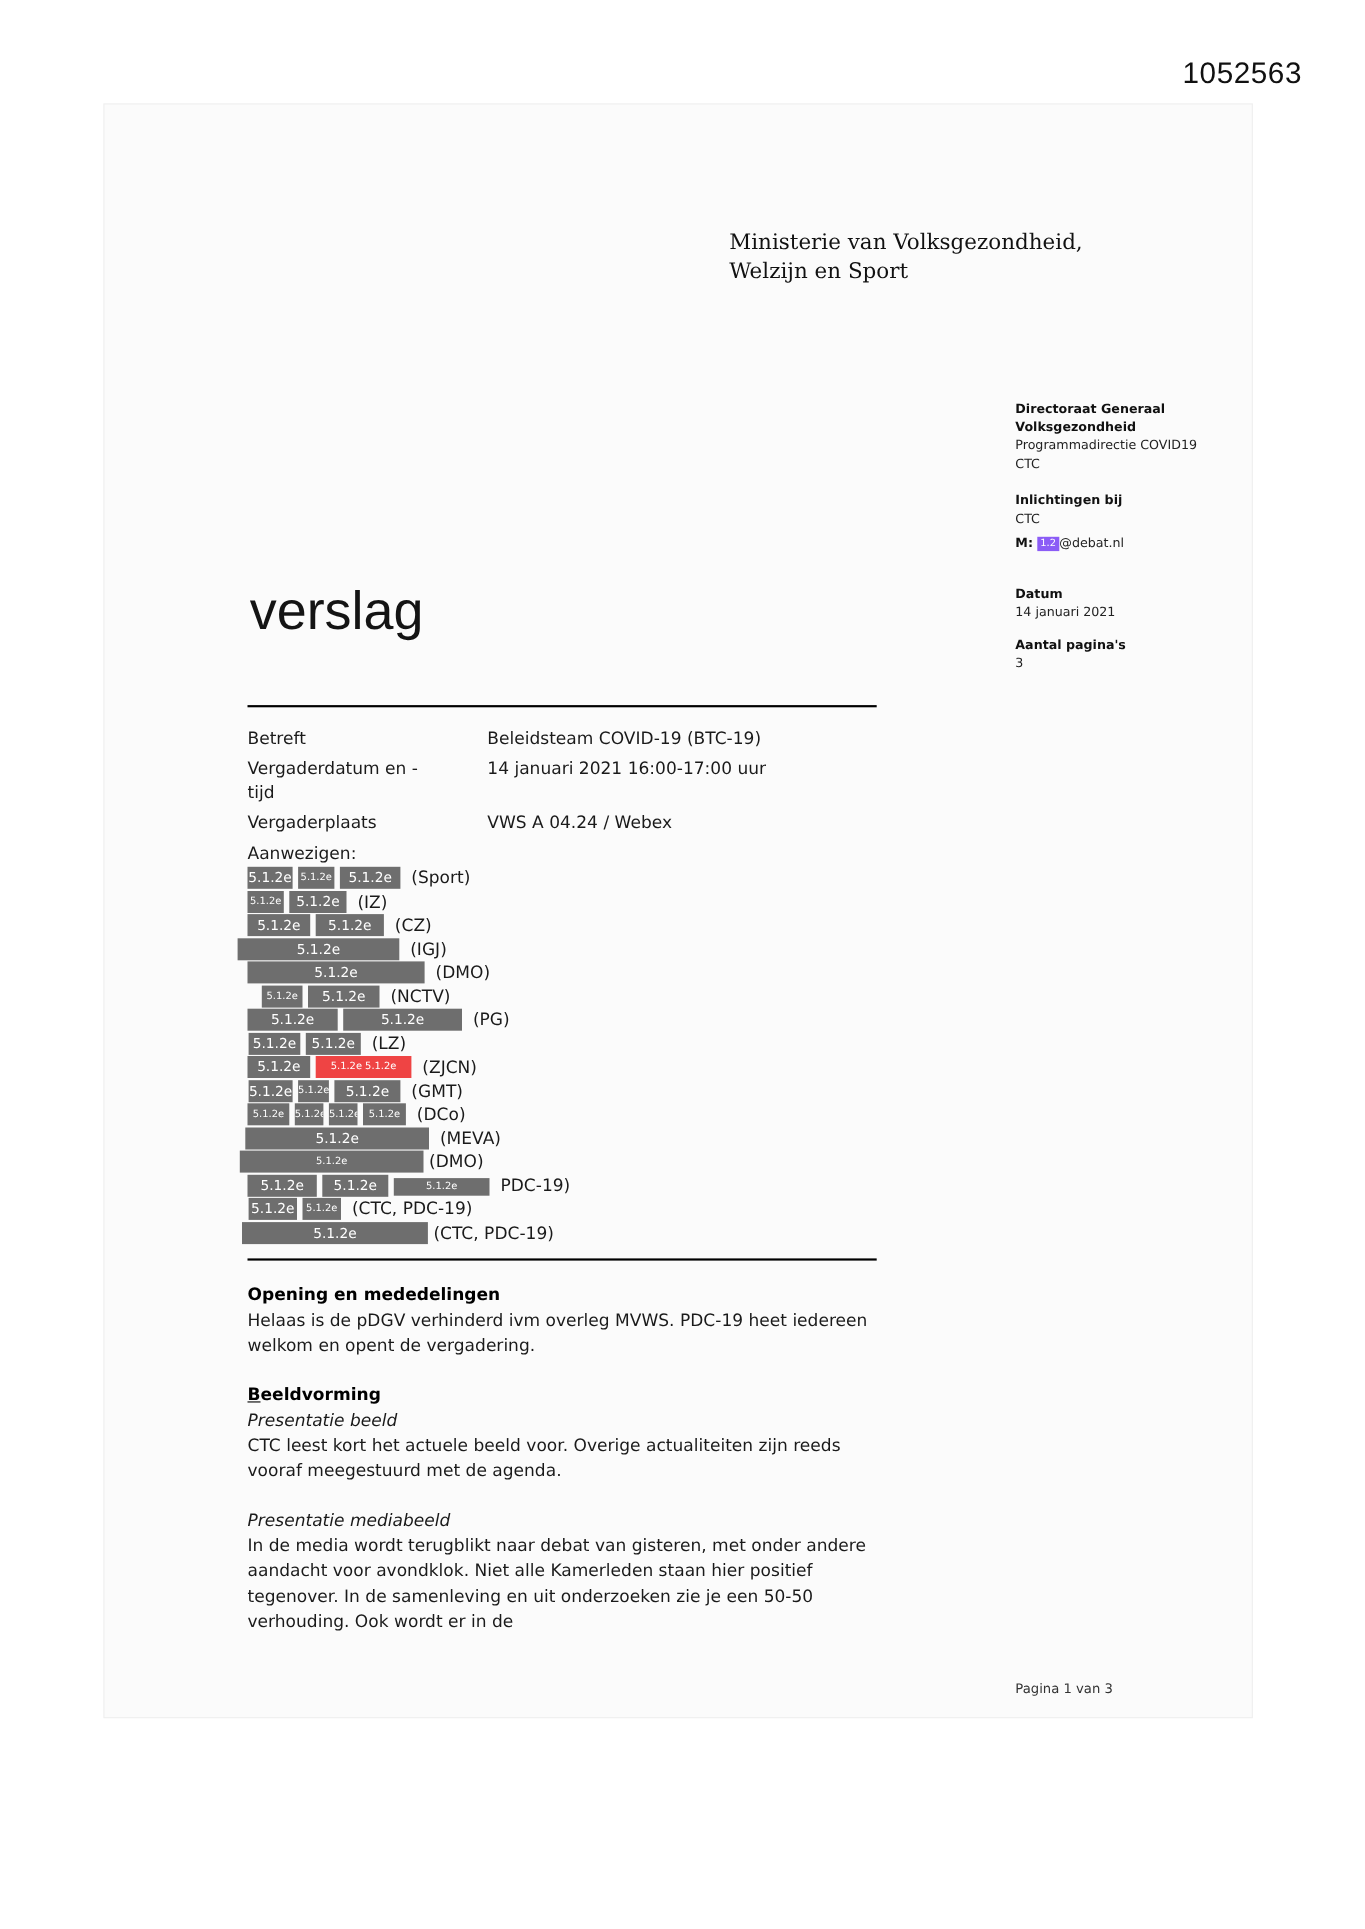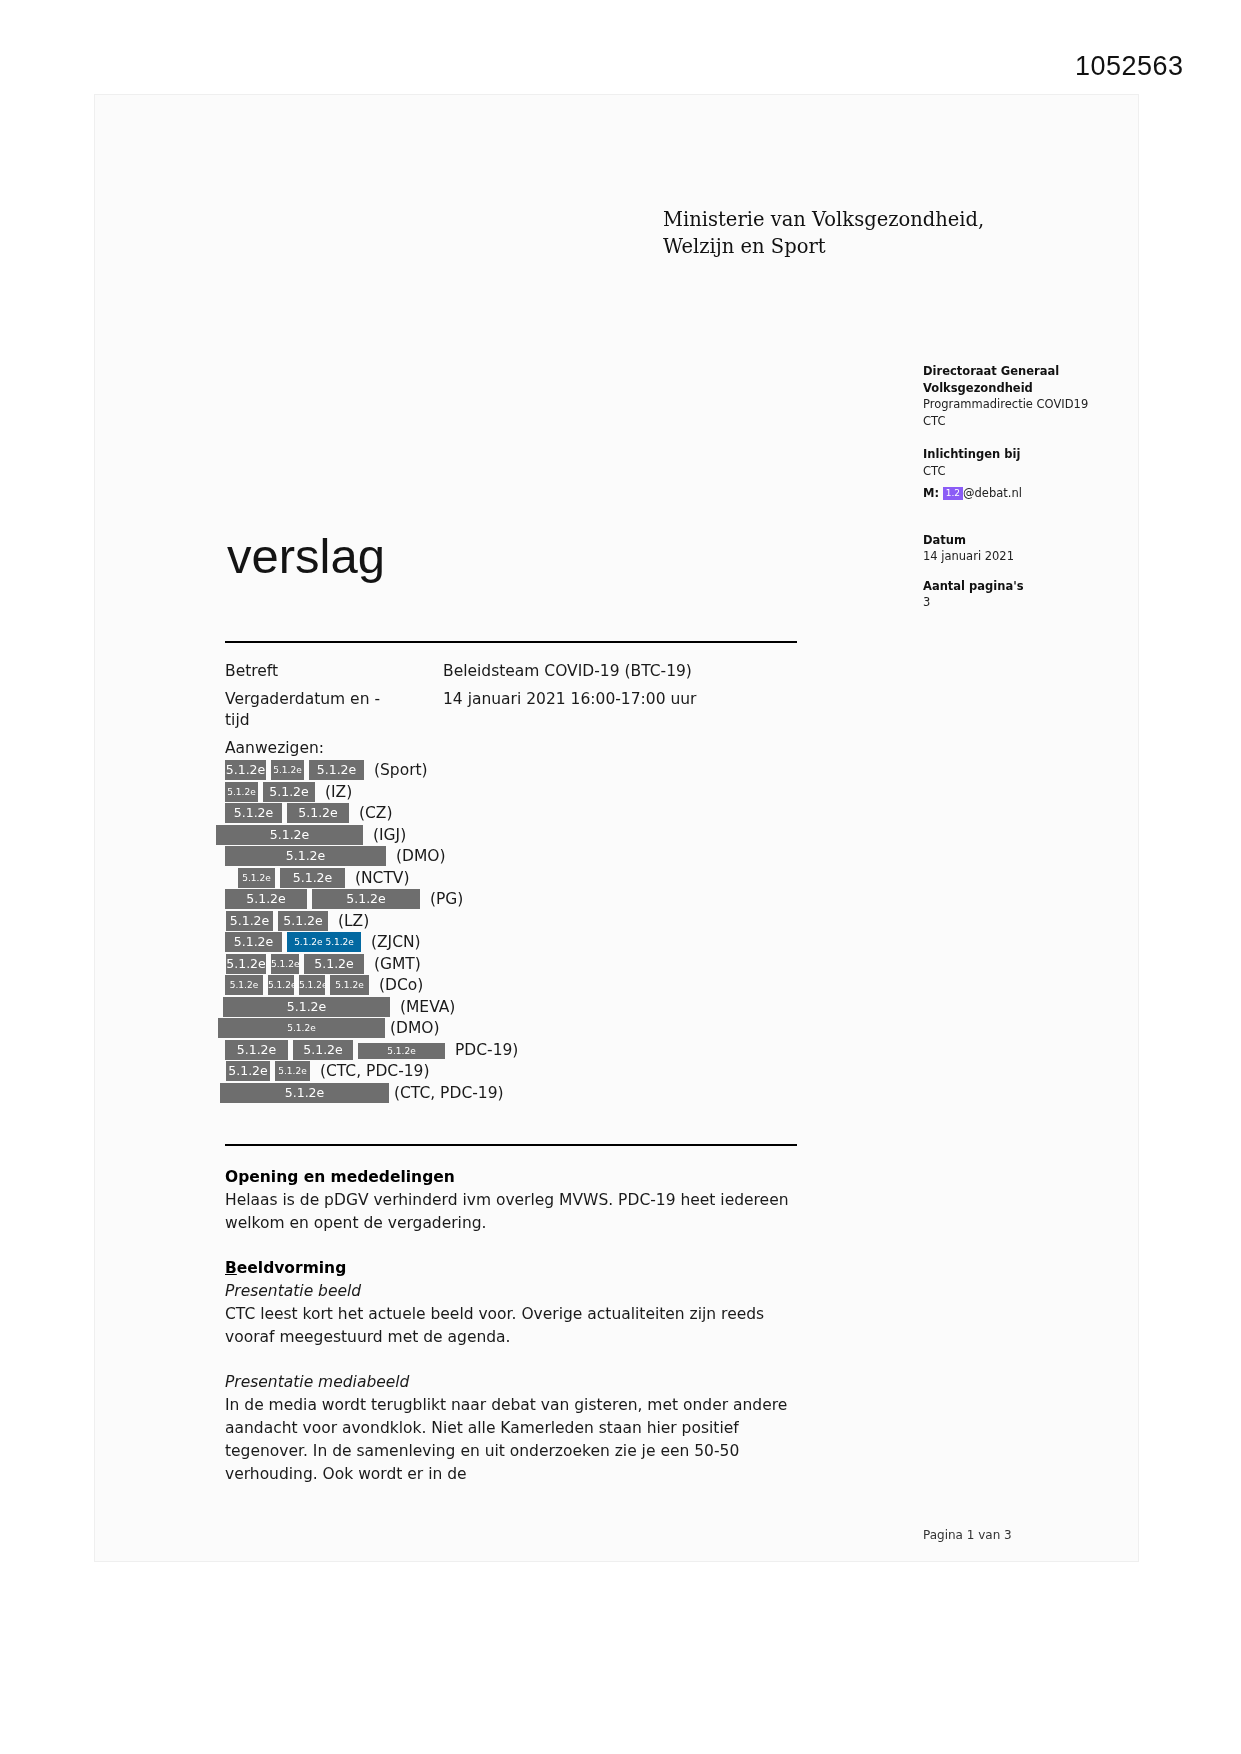--- a/index.html
+++ b/index.html
@@ -77,32 +77,36 @@
   <div class="meta">
     <div class="meta-row">
       <div class="meta-label">Betreft</div>
       <div class="meta-value">Beleidsteam COVID-19 (BTC-19)</div>
     </div>
     <div class="meta-row">
       <div class="meta-label">Vergaderdatum en - tijd</div>
       <div class="meta-value">14 januari 2021 16:00-17:00 uur</div>
     </div>
     <div class="meta-row">
+      <div class="meta-label">Vergaderplaats</div>
+      <div class="meta-value">VWS A 04.24 / Webex</div>
+    </div>
+    <div class="meta-row">
       <div class="meta-value">
         <div>Aanwezigen:</div>
         <div class="att-list">
             <div class="att-row"><span class="redaction-box" style="width: 41px; background: rgb(110, 110, 110);">5.1.2e</span><span class="redaction-box sm" style="width: 33px; background: rgb(110, 110, 110);">5.1.2e</span><span class="redaction-box" style="width: 55px; background: rgb(110, 110, 110);">5.1.2e</span><span class="att-suffix"> (Sport)</span></div>
             <div class="att-row"><span class="redaction-box sm" style="width: 33px; background: rgb(110, 110, 110);">5.1.2e</span><span class="redaction-box" style="width: 52px; background: rgb(110, 110, 110);">5.1.2e</span><span class="att-suffix"> (IZ)</span></div>
             <div class="att-row"><span class="redaction-box" style="width: 57px; background: rgb(110, 110, 110);">5.1.2e</span><span class="redaction-box" style="width: 62px; background: rgb(110, 110, 110);">5.1.2e</span><span class="att-suffix"> (CZ)</span></div>
             <div class="att-row" style="margin-left: -9px;"><span class="redaction-box" style="width: 147px; background: rgb(110, 110, 110);">5.1.2e</span><span class="att-suffix"> (IGJ)</span></div>
             <div class="att-row"><span class="redaction-box" style="width: 161px; background: rgb(110, 110, 110);">5.1.2e</span><span class="att-suffix"> (DMO)</span></div>
             <div class="att-row" style="margin-left: 1px; padding-left: 12px;"><span class="redaction-box sm" style="width: 37px; background: rgb(110, 110, 110);">5.1.2e</span><span class="redaction-box" style="width: 65px; background: rgb(110, 110, 110);">5.1.2e</span><span class="att-suffix"> (NCTV)</span></div>
             <div class="att-row"><span class="redaction-box" style="width: 82px; background: rgb(110, 110, 110);">5.1.2e</span><span class="redaction-box" style="width: 108px; background: rgb(110, 110, 110);">5.1.2e</span><span class="att-suffix"> (PG)</span></div>
             <div class="att-row" style="margin-left: 1px;"><span class="redaction-box" style="width: 47px; background: rgb(110, 110, 110);">5.1.2e</span><span class="redaction-box" style="width: 50px; background: rgb(110, 110, 110);">5.1.2e</span><span class="att-suffix"> (LZ)</span></div>
-            <div class="att-row"><span class="redaction-box" style="width: 57px; background: rgb(110, 110, 110);">5.1.2e</span><span class="redaction-box sm" style="width: 74px; background: #0369a1;">5.1.2e 5.1.2e</span><span class="att-suffix"> (ZJCN)</span></div>
+            <div class="att-row"><span class="redaction-box" style="width: 57px; background: rgb(110, 110, 110);">5.1.2e</span><span class="redaction-box sm" style="width: 87px; background: #ef4444;">5.1.2e 5.1.2e</span><span class="att-suffix"> (ZJCN)</span></div>
             <div class="att-row" style="margin-left: 1px;"><span class="redaction-box" style="width: 40px; background: rgb(110, 110, 110);">5.1.2e</span><span class="redaction-box sm" style="width: 28px; background: rgb(110, 110, 110);">5.1.2e</span><span class="redaction-box" style="width: 60px; background: rgb(110, 110, 110);">5.1.2e</span><span class="att-suffix"> (GMT)</span></div>
             <div class="att-row"><span class="redaction-box sm" style="width: 38px; background: rgb(110, 110, 110);">5.1.2e</span><span class="redaction-box sm" style="width: 26px; background: rgb(110, 110, 110);">5.1.2e</span><span class="redaction-box sm" style="width: 26px; background: rgb(110, 110, 110);">5.1.2e</span><span class="redaction-box sm" style="width: 39px; background: rgb(110, 110, 110);">5.1.2e</span><span class="att-suffix"> (DCo)</span></div>
             <div class="att-row" style="margin-left: -2px;"><span class="redaction-box" style="width: 167px; background: rgb(110, 110, 110);">5.1.2e</span><span class="att-suffix"> (MEVA)</span></div>
             <div class="att-row" style="margin-left: -7px;"><span class="redaction-box sm" style="width: 167px; background: rgb(110, 110, 110);">5.1.2e</span><span class="att-suffix">(DMO)</span></div>
             <div class="att-row"><span class="redaction-box" style="width: 63px; background: rgb(110, 110, 110);">5.1.2e</span><span class="redaction-box" style="width: 60px; background: rgb(110, 110, 110);">5.1.2e</span><span class="redaction-box sm low" style="width: 87px; background: rgb(110, 110, 110);">5.1.2e</span><span class="att-suffix"> PDC-19)</span></div>
             <div class="att-row" style="margin-left: 1px;"><span class="redaction-box" style="width: 44px; background: rgb(110, 110, 110);">5.1.2e</span><span class="redaction-box sm" style="width: 35px; background: rgb(110, 110, 110);">5.1.2e</span><span class="att-suffix"> (CTC, PDC-19)</span></div>
             <div class="att-row" style="margin-left: -5px;"><span class="redaction-box" style="width: 169px; background: rgb(110, 110, 110);">5.1.2e</span><span class="att-suffix">(CTC, PDC-19)</span></div>
           </div>
       </div>
     </div>

